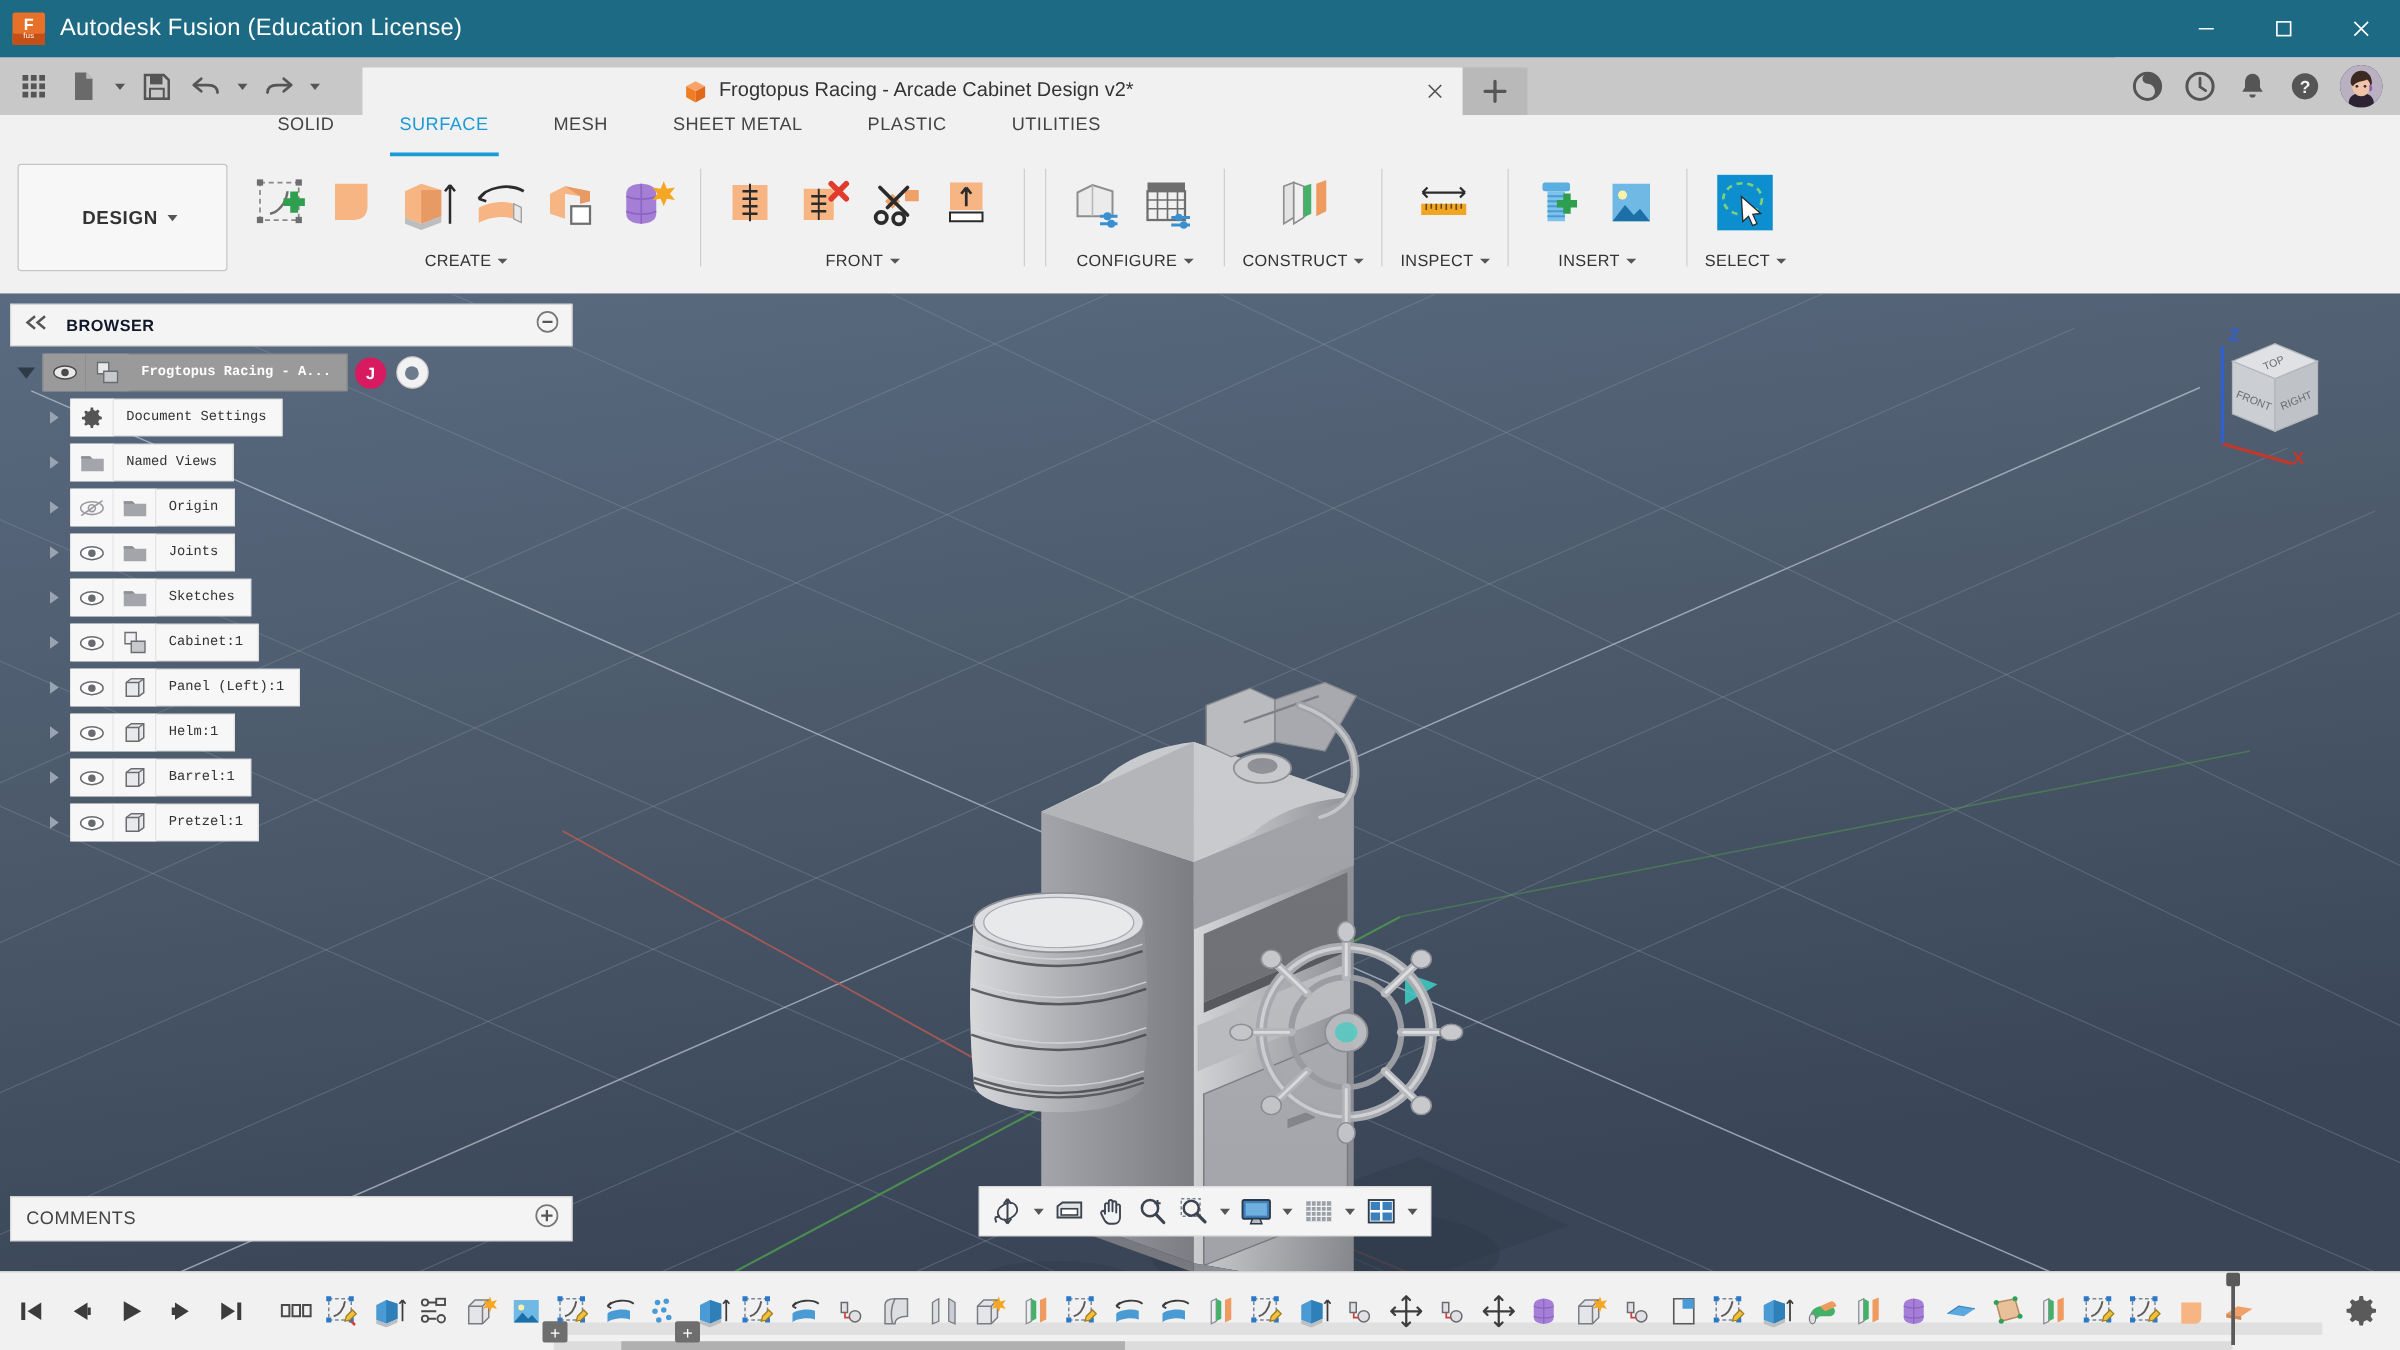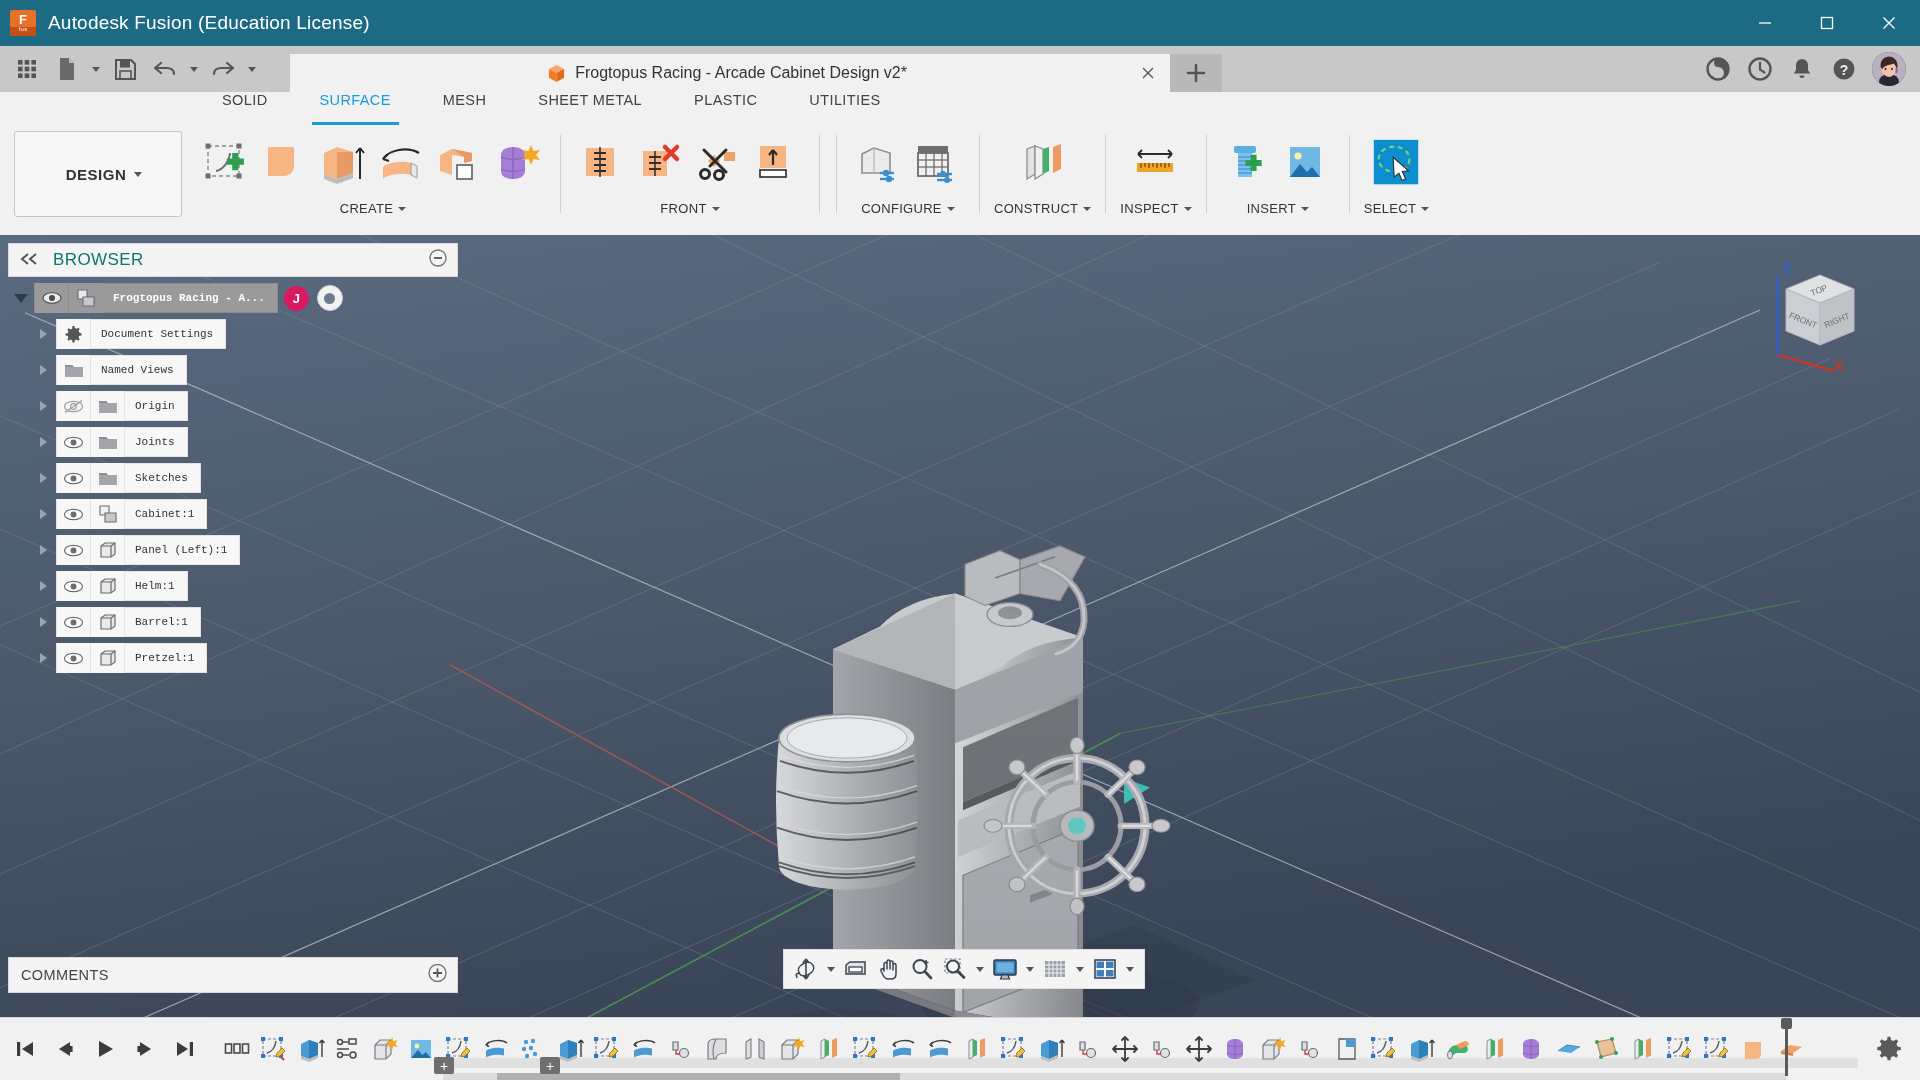--- a/index.html
+++ b/index.html
@@ -111,21 +111,21 @@
   .gridsvg { position: absolute; inset: 0; width: 100%; height: 100%; }
 
   
   .browser {
     position: absolute; left: 8px; top: 8px; width: 450px; z-index: 20;
   }
   .browser-head {
     height: 34px; background: #f4f4f4; border: 1px solid #d8d8d8; display: flex; align-items: center;
     padding: 0 10px; gap: 14px; position: relative;
   }
-  .browser-head .bh-title { font-size: 17px; color: #0f766e; letter-spacing: .4px; }
+  .browser-head .bh-title { font-size: 13px; color: #0f172a; letter-spacing: .4px; font-weight: bold; }
   .browser-head .bh-min { position: absolute; right: 10px; top: 50%; transform: translateY(-50%); }
   .tree { margin-top: 4px; }
   .trow { display: flex; align-items: center; height: 34px; margin-bottom: 2px; }
   .tw-arrow { width: 26px; display: flex; align-items: center; justify-content: center; }
   .arrow-glyph { width: 0; height: 0; border-top: 5.5px solid transparent; border-bottom: 5.5px solid transparent; border-left: 7px solid #9aa4b1; }
   .arrow-glyph.open { border: none; width: 0; height: 0; border-left: 7px solid transparent; border-right: 7px solid transparent; border-top: 9px solid #2e3a48; }
   .tcell {
     display: flex; align-items: center; background: #f7f7f7; height: 30px; border: 1px solid #e3e3e3;
   }
   .tcell.root { background: #9a9a9a; border-color: #8e8e8e; }

